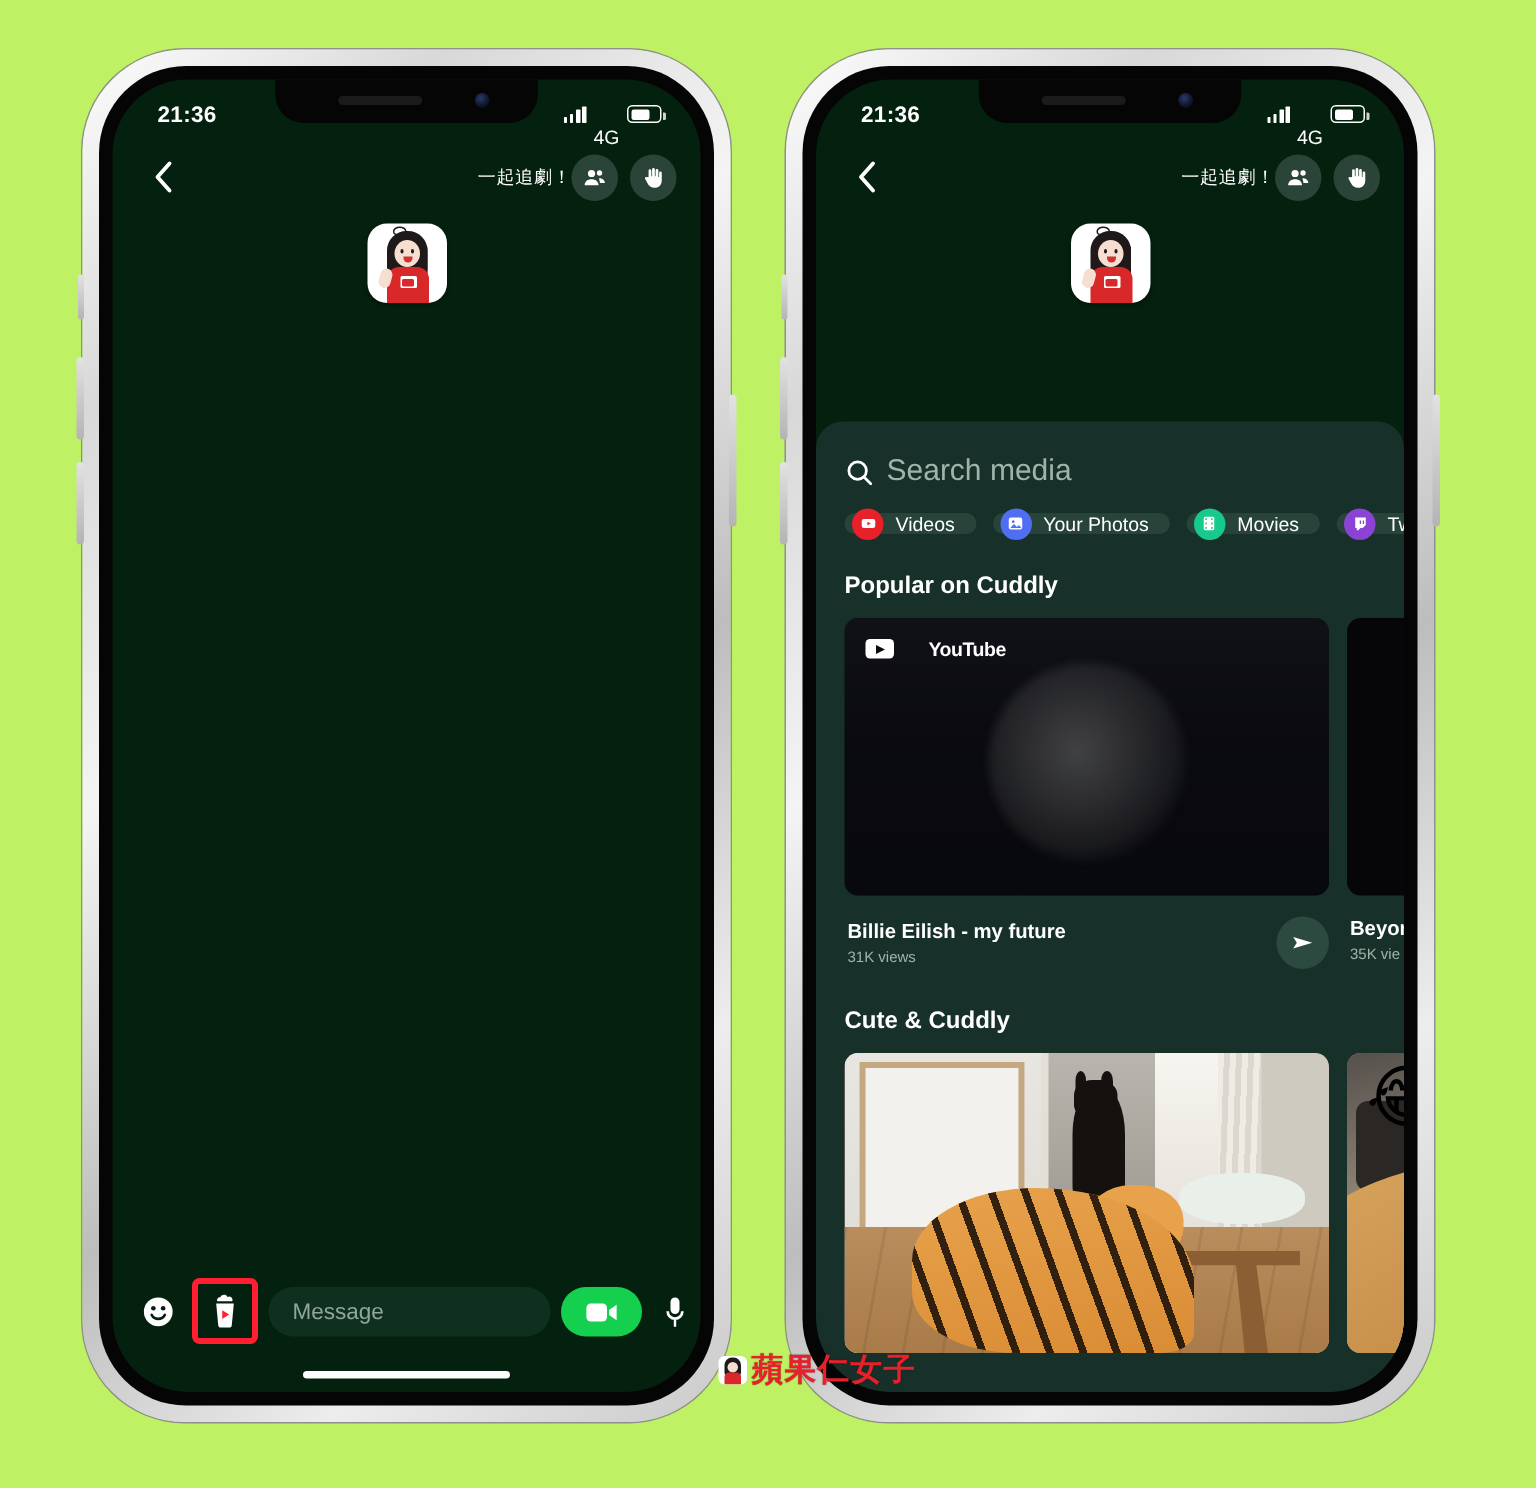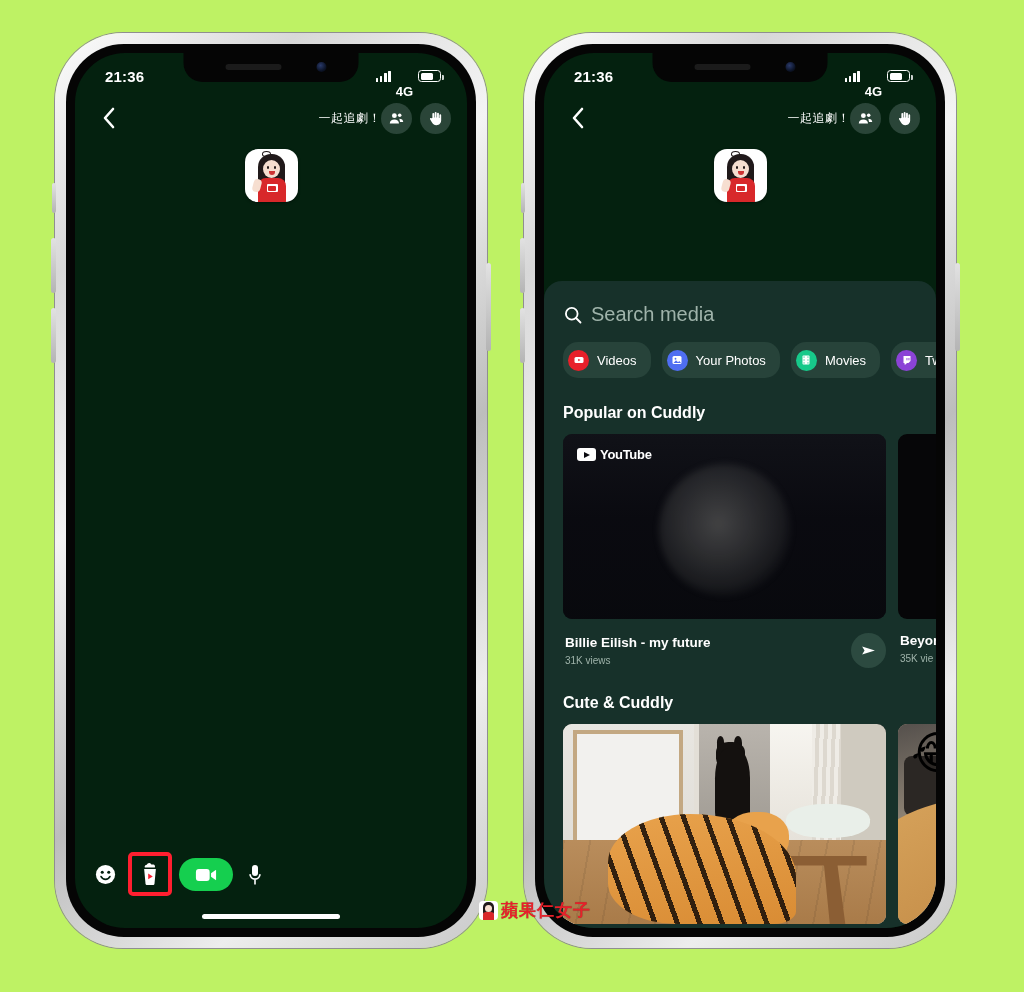--- a/index.html
+++ b/index.html
@@ -33,21 +33,21 @@
 
   
   .statusbar{ position:relative; z-index:20; height:40px; display:flex; align-items:center;
     justify-content:space-between; padding:6px 26px 0 30px; color:#fff; }
   .sb-time{ font-size:15px; font-weight:700; letter-spacing:.2px; }
   .sb-right{ display:flex; align-items:center; gap:5px; }
   .bars{ display:flex; align-items:flex-end; gap:1.5px; height:12px; }
   .bars i{ display:block; width:2.6px; background:#fff; border-radius:.5px; }
   .bars i:nth-child(1){height:4px}.bars i:nth-child(2){height:6.5px}
   .bars i:nth-child(3){height:9px}.bars i:nth-child(4){height:11.5px}
-  .net{ font-size:13px; font-weight:700;margin-top:30px; }
+  .net{ font-size:13px; font-weight:400;margin-top:30px; }
   .batt{ position:relative; width:23px; height:12px; border:1.5px solid #fff; border-radius:3.5px; padding:1.5px; }
   .batt b{ display:block; height:100%; width:72%; background:#fff; border-radius:1.5px; }
   .batt:after{ content:''; position:absolute; right:-3.5px; top:3.5px; width:2px; height:5px;
     background:#fff; border-radius:0 1px 1px 0; opacity:.8; }
 
   
   .chat-header{ position:relative; display:flex; align-items:center; padding:4px 16px 0 16px; height:46px; }
   .back{ width:34px; height:34px; display:flex; align-items:center; justify-content:center; cursor:pointer; }
   .back svg{ width:13px; height:22px; }
   .ch-title{ flex:1; text-align:right; color:#fff; font-size:12px; font-weight:400;
@@ -105,32 +105,32 @@
   .home-ind{ position:absolute; bottom:9px; left:50%; transform:translateX(-50%);
     width:138px; height:5px; border-radius:3px; background:#fff; }
 
   
   .media-panel{ position:absolute; left:0; right:0; top:228px; bottom:0;
     background:#17312a; border-radius:18px 18px 0 0; overflow:hidden; }
   .search-row{ display:flex; align-items:center; gap:8px; padding:22px 19px 16px 19px; cursor:text; }
   .search-row svg{ width:20px; height:20px; stroke:#fff; fill:none; stroke-width:2.2; flex:0 0 auto; }
   .search-row span{ color:#9fb3aa; font-size:20px; }
   .chips{ display:flex; gap:11px; padding:0 19px; }
-  .chip{ display:flex; align-items:center; gap:8px; height:36px; padding:0 14px 0 5px;
+  .chip{ display:flex; align-items:center; gap:8px; height:14px; padding:0 14px 0 5px;
     border-radius:15px; background:#27433a; flex:0 0 auto; cursor:pointer; }
   .chip .ci{ width:21px; height:21px; border-radius:50%; display:flex; align-items:center;
     justify-content:center; flex:0 0 auto; }
   .chip .ci svg{ width:12px; height:12px; fill:#fff; }
   .chip .cl{ color:#fff; font-size:13px; white-space:nowrap; }
   .sec-title{ color:#fff; font-size:16px; font-weight:700; padding:26px 19px 12px 19px; }
   .row{ display:flex; gap:12px; padding:0 0 0 19px; }
   .card{ flex:0 0 auto; width:323px; cursor:pointer; }
   .thumb{ width:100%; height:185px; border-radius:9px; overflow:hidden; position:relative;
     background:#0a0a10; }
-  .yt-logo{ position:absolute; left:14px; top:13px; display:flex; align-items:center; gap:4px; z-index:3; }
+  .yt-logo{ position:absolute; left:14px; top:13px; display:flex; align-items:center; gap:23px; z-index:3; }
   .yt-logo .pl{ width:19px; height:13px; border-radius:3px; background:#fff; display:flex;
     align-items:center; justify-content:center; }
   .yt-logo .pl:after{ content:''; border-left:6px solid #0a0a10; border-top:3.5px solid transparent;
     border-bottom:3.5px solid transparent; margin-left:1.5px; }
   .yt-logo .tx{ color:#fff; font-size:13px; font-weight:700; letter-spacing:-.3px; }
   .moon{ position:absolute; left:50%; top:52%; transform:translate(-50%,-50%);
     width:132px; height:132px; border-radius:50%;
     background:radial-gradient(circle at 45% 45%,rgba(150,150,145,.40),rgba(90,92,90,.20) 62%,rgba(30,32,34,0) 76%);
     filter:blur(3px); }
   .city{ position:absolute; inset:0;
@@ -192,21 +192,21 @@
 
   
   .wm{ position:absolute; left:479px; top:899px; display:flex; align-items:center; gap:3px; z-index:60; }
   .wm .wma{ width:19px; height:19px; border-radius:4px; background:#fff; position:relative; overflow:hidden; }
   .wm .wma .h{ position:absolute; left:4px; top:1px; width:11px; height:13px;
     border-radius:5px 5px 3px 3px; background:#20191a; }
   .wm .wma .f{ position:absolute; left:6px; top:4px; width:7px; height:7px;
     border-radius:50%; background:#f6ded0; }
   .wm .wma .b{ position:absolute; left:4px; top:11px; width:11px; height:8px;
     border-radius:3px 3px 0 0; background:#d8282a; }
-  .wm .wmt{ color:#e8202a; font-size:17px; font-weight:700; letter-spacing:1px;
+  .wm .wmt{ color:#e8202a; font-size:21px; font-weight:700; letter-spacing:1px;
     text-shadow:0 0 1px rgba(0,0,0,.4); font-family:"DejaVu Sans",sans-serif; }
 </style>
 </head>
 <body>
 
 <div id="stage">
 
   <div class="phone left">
     <div class="btn-side bs1"></div>
     <div class="btn-side bs2"></div>
@@ -285,20 +285,23 @@
                 <circle cx="15.4" cy="9.6" r="1.6" fill="#04210f"></circle>
                 <path d="M7.4 14.2a5.2 5.2 0 0 0 9.2 0" stroke="#04210f" stroke-width="1.8" fill="none" stroke-linecap="round"></path>
               </svg>
           </div>
           <div class="hl-box">
             <svg viewBox="0 0 24 26">
               <path d="M8.5 3.2c.4-1.5 1.9-2.4 3.4-2 .9.2 1.6.9 1.9 1.7.8-.5 1.9-.5 2.7.1.9.7 1.2 1.9.8 2.9H6.4c-.5-1 0-2.3 1-2.8.4-.2.8-.2 1.1.1z"></path>
               <path d="M5.6 7.6h12.8l-1.5 15.9c-.1.9-.8 1.5-1.7 1.5H8.8c-.9 0-1.6-.6-1.7-1.5z"></path>
               <path d="M10 12.4l5 3.2-5 3.2z" fill="#ff1f30"></path>
             </svg>
+          </div>
+          <div class="msg-input">
+            <span>Message</span>
           </div>
           <div class="vid-btn">
             <svg viewBox="0 0 24 16">
                 <rect x="1" y="1.5" width="15" height="13" rx="3.2"></rect>
                 <path d="M17.5 6.2 23 2.4v11.2l-5.5-3.8z"></path>
               </svg>
           </div>
           <div class="mic-btn">
             <svg viewBox="0 0 16 22">
                 <rect x="5" y="1" width="6" height="11" rx="3"></rect>

